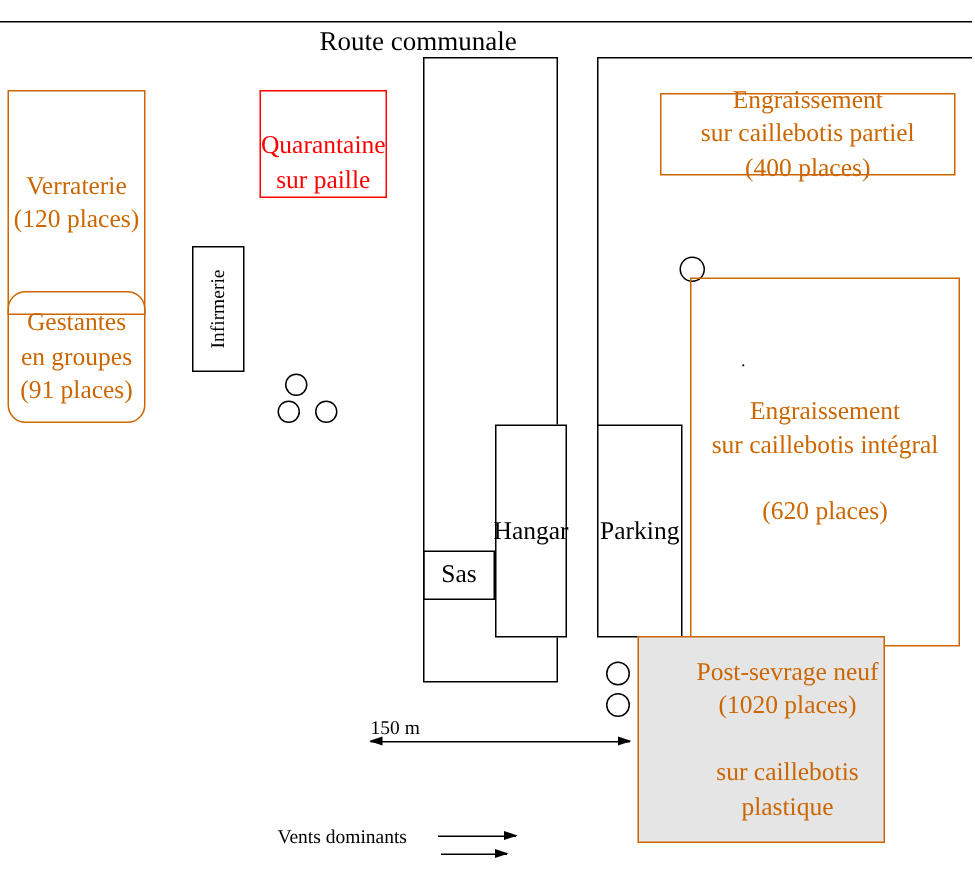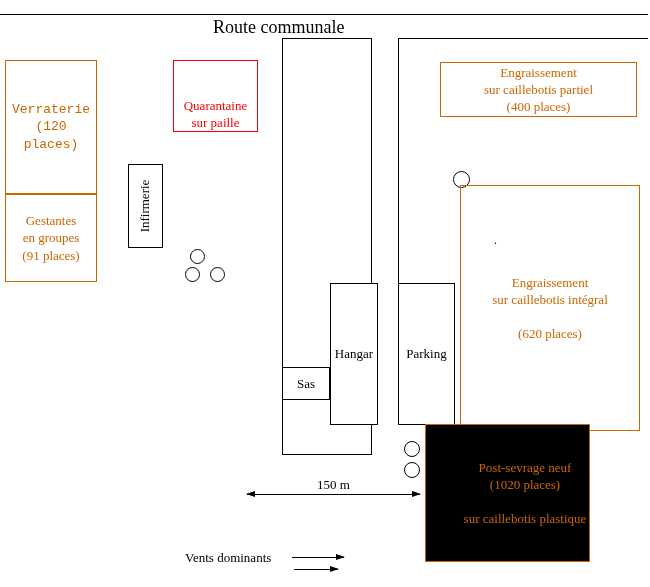--- a/index.html
+++ b/index.html
@@ -7,62 +7,62 @@
     position:relative;width:650px;height:587px;background:#ffffff;overflow:hidden;
     font-family:"Liberation Serif","DejaVu Serif",serif;color:#000;
   }
   :root{
     --orange:#cc6600;--red:#ff0000;--magenta:#ff00ff;--black:#000000;
   }
   .box{
     position:absolute;border:1px solid #000;box-sizing:border-box;background:transparent;
     display:flex;align-items:center;justify-content:center;text-align:center;
   }
-  .lbl{white-space:pre-line;font-size:13px;line-height:1.32;}
+  .lbl{white-space:pre-line;font-size:17px;line-height:1.32;}
   .box.orange{border-color:var(--orange);color:var(--orange);}
   .box.red{border-color:var(--red);color:var(--red);}
   .box.magenta{border-color:var(--magenta);color:var(--magenta);}
   .box.black{border-color:#000;color:#000;}
 
   .hline{position:absolute;height:0;border-top:1px solid #000;}
   .vline{position:absolute;width:0;border-left:1px solid #000;}
 
   .top-road-line{left:0;top:14px;width:648px;}
   .route{position:absolute;left:213px;top:17px;font-size:18px;}
 
-  .verraterie{left:5px;top:60px;width:92px;height:134px;font-family:Liberation Mono, monospace;}
-  .gestantes{left:5px;top:194px;width:92px;height:88px;}
+  .verraterie{left:5px;top:60px;width:92px;height:150px;}
+  .gestantes{left:5px;top:194px;width:92px;height:88px;border-radius:12px;}
   .quarantaine{left:173px;top:60px;width:85px;height:72px;align-items:flex-end;padding-top:13px;}
   .infirmerie{left:128px;top:164px;width:35px;height:84px;}
   .rot{transform:rotate(-90deg);white-space:nowrap;font-size:13px;}
   .maternites{left:107px;top:289px;width:138px;height:189px;}
 
   .central{left:282px;top:38px;width:90px;height:417px;}
   .sas{left:282px;top:367px;width:48px;height:33px;align-items:center;}
   .hangar{left:330px;top:283px;width:48px;height:142px;background:#fff;}
   .parking{left:398px;top:283px;width:57px;height:142px;}
   .boundary-v{left:398px;top:38px;height:246px;}
   .boundary-top{left:398px;top:38px;width:250px;}
 
   .eng-partiel{left:440px;top:62px;width:197px;height:55px;}
   .eng-integral{left:460px;top:185px;width:180px;height:246px;}
-  .post-sevrage{left:425px;top:424px;width:165px;height:138px;background:#000000;padding-left:35px;}
+  .post-sevrage{left:425px;top:424px;width:165px;height:138px;background:#e5e5e5;padding-left:35px;}
 
   .circle{position:absolute;width:15px;height:15px;border:1px solid #000;border-radius:50%;
     background:#fff;box-sizing:border-box;}
   .c1{left:190px;top:249px;}
   .c2{left:185px;top:267px;}
   .c3{left:210px;top:267px;}
   .c4{left:453px;top:171px;width:17px;height:17px;}
   .c5{left:404px;top:441px;width:16px;height:16px;}
   .c6{left:404px;top:462px;width:16px;height:16px;}
 
   .stray-dot{position:absolute;left:494px;top:233px;font-size:12px;color:#000;}
 
-  .dist-label-wrap{position:absolute;left:247px;top:477px;width:173px;text-align:center;font-size:13px;}
+  .dist-label-wrap{position:absolute;left:247px;top:477px;width:173px;text-align:left;font-size:13px;}
   .arrow{position:absolute;height:0;border-top:1px solid #000;}
   .arrow::after{
     content:"";position:absolute;right:-1px;top:-4px;width:0;height:0;
     border-top:3.5px solid transparent;border-bottom:3.5px solid transparent;border-left:9px solid #000;
   }
   .arrow.double::before{
     content:"";position:absolute;left:-1px;top:-4px;width:0;height:0;
     border-top:3.5px solid transparent;border-bottom:3.5px solid transparent;border-right:9px solid #000;
   }
   .dist-arrow{left:247px;top:494px;width:173px;}

